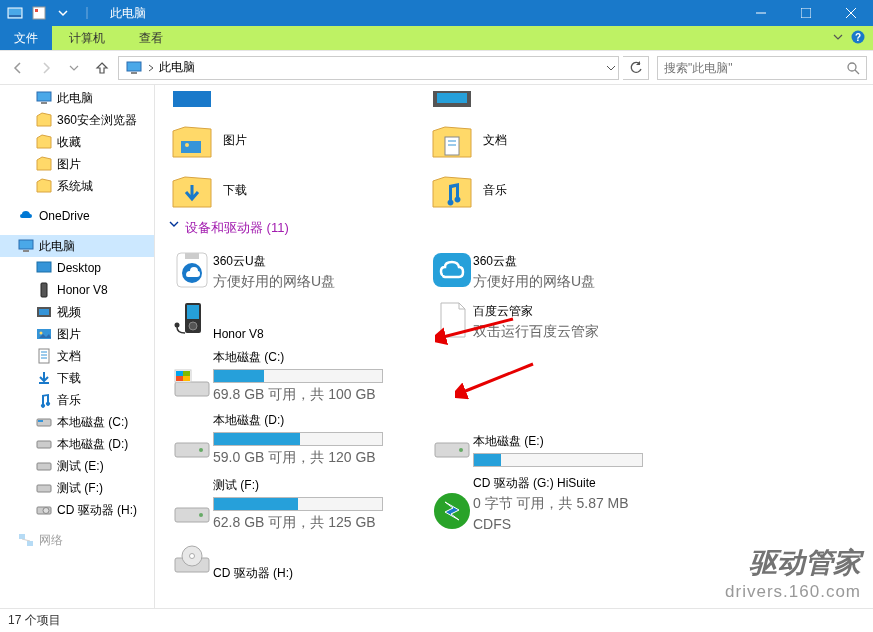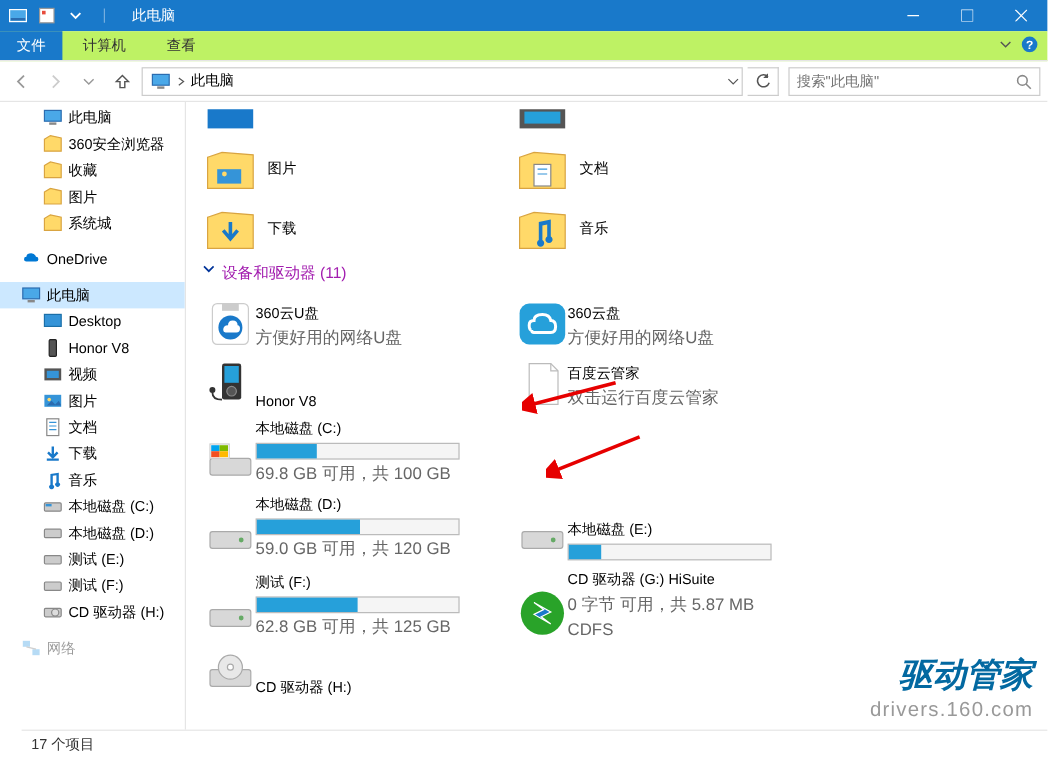--- a/index.html
+++ b/index.html
@@ -46,24 +46,24 @@
 
 .drive-row { display: flex; gap: 20px; margin-bottom: 4px; }
 .drive-item { display: flex; width: 240px; padding: 2px; align-items: flex-end; }
 .drive-item .dicon { width: 42px; height: 42px; flex-shrink: 0; }
 .drive-item .dinfo { flex: 1; display: flex; flex-direction: column; gap: 3px; }
 .drive-item .dname { font-size: 12px; }
 .drive-item .dsub { font-size: 14px; color: #666; }
 .drive-item .bar { width: 170px; height: 14px; border: 1px solid #bbb; background: #f5f5f5; position: relative; }
 .drive-item .bar-fill { height: 100%; background: #26a0da; }
 
-.statusbar { height: 24px; border-top: 1px solid #e5e5e5; display: flex; align-items: center; padding: 0 8px; font-size: 12px; color: #333; margin-left: 18px; }
+.statusbar { height: 24px; border-top: 1px solid #e5e5e5; display: flex; align-items: center; padding: 0 8px; font-size: 12px; color: #333; }
 
 .watermark { position: absolute; right: 12px; bottom: 30px; text-align: right; pointer-events: none; }
-.watermark .wm1 { font-size: 28px; font-weight: bold; color: #0369a1; font-style: italic; }
+.watermark .wm1 { font-size: 28px; font-weight: bold; color: #737373; font-style: italic; }
 .watermark .wm2 { font-size: 17px; color: #999; letter-spacing: 1px; }
 
 .arrow { position: absolute; pointer-events: none; }
 
 svg { display: block; }
 </style>
 </head>
 <body>
 
 <div class="titlebar">

